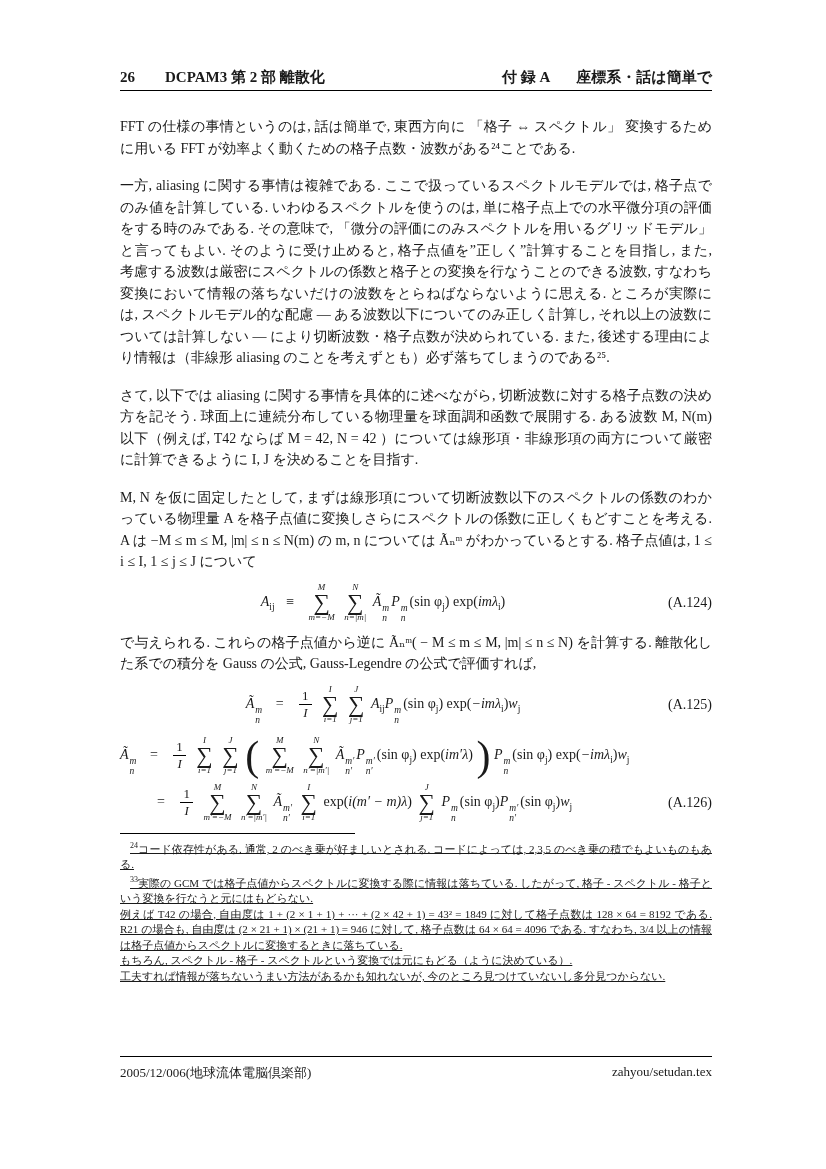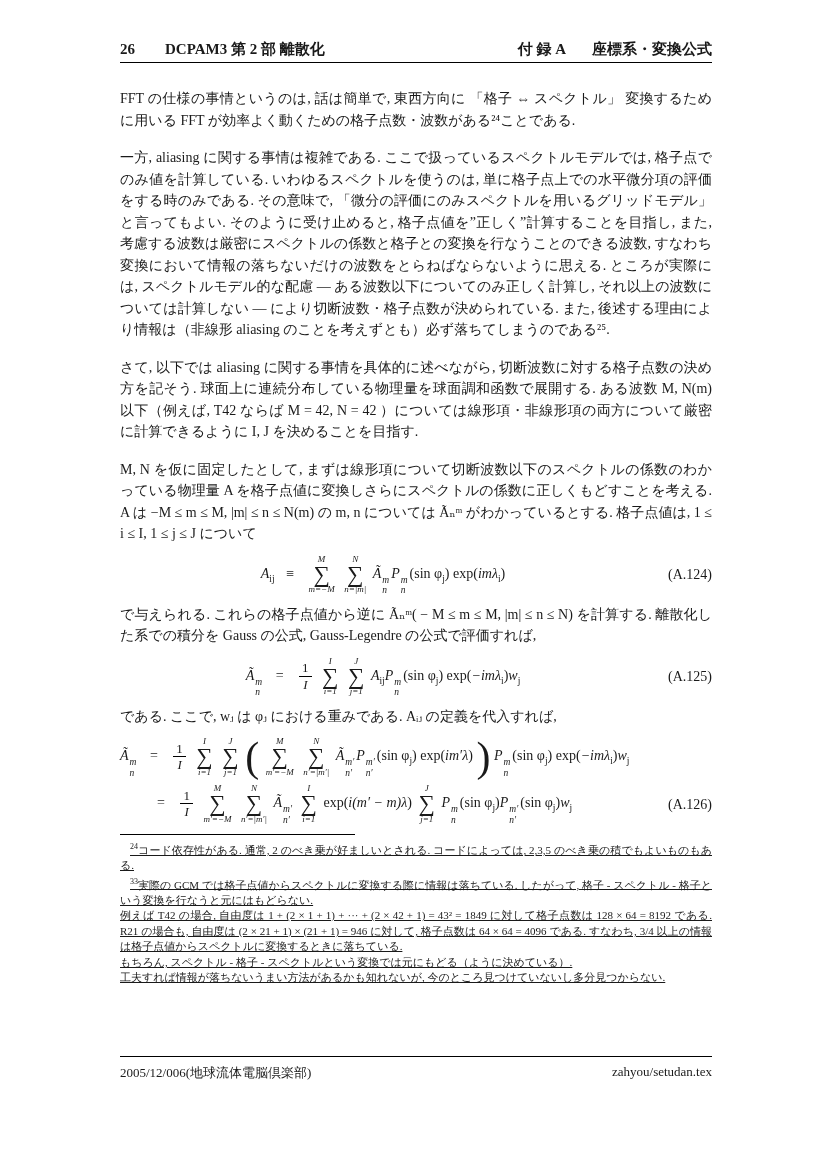--- a/index.html
+++ b/index.html
@@ -4,21 +4,21 @@
 <style>
   html,body { margin:0; padding:0; background:#ffffff; }
   .page {
     position:relative; width:826px; height:1169px; background:#ffffff;
     font-family:"Liberation Serif","DejaVu Serif",serif; color:#1a1a1a; overflow:hidden;
   }
   .content { position:absolute; left:120px; top:0; width:592px; }
 
   
   .header { display:flex; justify-content:space-between; align-items:center;
-            margin-top:40px; font-weight:bold; font-size:15px; }
+            margin-top:68px; font-weight:bold; font-size:15px; }
   .h-left .h-num { margin-right:30px; }
   .h-right .h-lab { margin-right:26px; }
   .header-rule { border:none; border-top:1.6px solid #000; margin:3px 0 0 0; }
 
   
   p.body { font-size:14px; line-height:21.5px; text-align:justify; margin:16px 0 0 0; }
   p.body.first { margin-top:25px; }
 
   
   .eq { display:flex; align-items:center; margin:10px 0 8px 0; font-size:14px; }
@@ -59,21 +59,21 @@
 <body>
 
 <div class="page">
   <div class="content">
 
     <div class="header">
       <span class="h-left">
         <span class="h-num">26</span><span>DCPAM3 第 2 部 離散化</span>
       </span>
       <span class="h-right">
-        <span class="h-lab">付 録 A</span><span>座標系・変換公式</span>
+        <span class="h-lab">付 録 A</span><span>座標系・話は簡単で</span>
       </span>
     </div>
     <hr class="header-rule">
 
     <p class="body first">FFT の仕様の事情というのは, 話は簡単で, 東西方向に 「格子 ⇔ スペクトル」 変換するために用いる FFT が効率よく動くための格子点数・波数がある²⁴ことである.</p>
     <p class="body">一方, aliasing に関する事情は複雑である. ここで扱っているスペクトルモデルでは, 格子点でのみ値を計算している. いわゆるスペクトルを使うのは, 単に格子点上での水平微分項の評価をする時のみである. その意味で, 「微分の評価にのみスペクトルを用いるグリッドモデル」 と言ってもよい. そのように受け止めると, 格子点値を”正しく”計算することを目指し, また, 考慮する波数は厳密にスペクトルの係数と格子との変換を行なうことのできる波数, すなわち変換において情報の落ちないだけの波数をとらねばならないように思える. ところが実際には, スペクトルモデル的な配慮 — ある波数以下についてのみ正しく計算し, それ以上の波数については計算しない — により切断波数・格子点数が決められている. また, 後述する理由により情報は（非線形 aliasing のことを考えずとも）必ず落ちてしまうのである²⁵.</p>
     <p class="body">さて, 以下では aliasing に関する事情を具体的に述べながら, 切断波数に対する格子点数の決め方を記そう. 球面上に連続分布している物理量を球面調和函数で展開する. ある波数 M, N(m) 以下（例えば, T42 ならば M = 42, N = 42 ）については線形項・非線形項の両方について厳密に計算できるように I, J を決めることを目指す.</p>
     <p class="body">M, N を仮に固定したとして, まずは線形項について切断波数以下のスペクトルの係数のわかっている物理量 A を格子点値に変換しさらにスペクトルの係数に正しくもどすことを考える. A は −M ≤ m ≤ M, |m| ≤ n ≤ N(m) の m, n については Ãₙᵐ がわかっているとする. 格子点値は, 1 ≤ i ≤ I, 1 ≤ j ≤ J について</p>
 
     <div class="eq">
@@ -127,21 +127,20 @@
             </span>
         <span class="mvar">A</span><sub class="msub">ij</sub><span class="mvar">P</span><span class="ss">
               <span>m</span>
               <span>n</span>
             </span><span class="mrm">(sin φ</span><sub class="msub">j</sub><span class="mrm">)</span>
         <span class="mrm">exp(</span><span class="mvar">−imλ</span><sub class="msub">i</sub><span class="mrm">)</span><span class="mvar">w</span><sub class="msub">j</sub>
       </span></div>
       <span class="eq-tag">(A.125)</span>
     </div>
 
-    <p class="body" style="margin-top:8px;">である. ここで, wⱼ は φⱼ における重みである. Aᵢⱼ の定義を代入すれば,</p>
 
     <div class="eq" style="margin-bottom:2px;">
       <div class="eq-main left"><span class="mrow">
         <span class="mvar">Ã</span><span class="ss">
               <span>m</span>
               <span>n</span>
             </span>
         <span class="mrel">=</span>
         <span class="frac">
               <span class="fnum">1</span>

